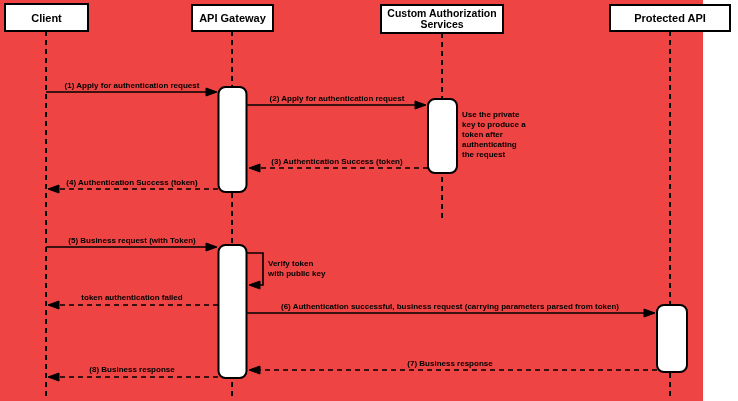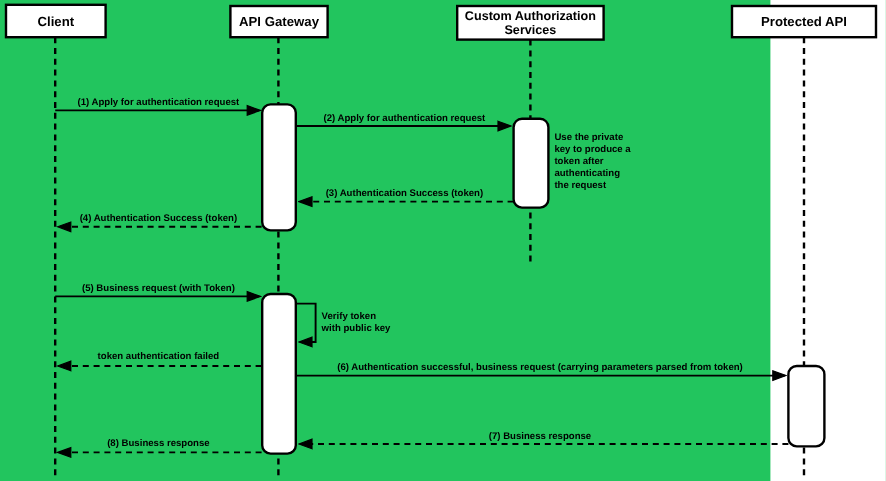--- a/index.html
+++ b/index.html
@@ -1,23 +1,23 @@
 <!DOCTYPE html>
 <html><head>
 <meta charset="utf-8">
 <style>
   html, body {
     margin: 0;
     padding: 0;
     background: #ffffff;
   }
   .diagram-wrap {
-    width: 642px;
+    width: 703px;
     height: 401px;
-    background: #22c55e;
+    background: #ef4444;
     position: relative;
     font-family: "Liberation Sans", sans-serif;
   }
   svg { display: block; }
   .actor-box {
     fill: #ffffff;
     stroke: #000000;
     stroke-width: 2;
   }
   .actor-label {

